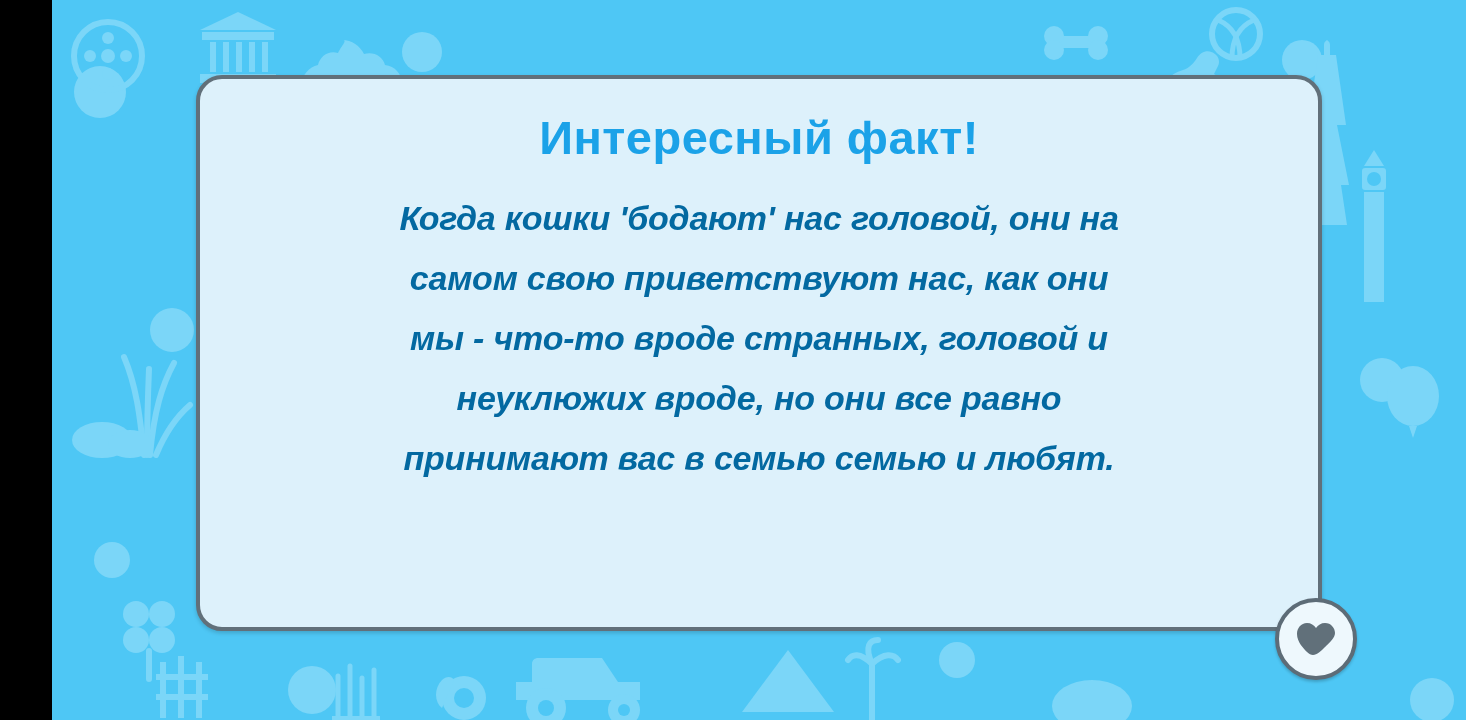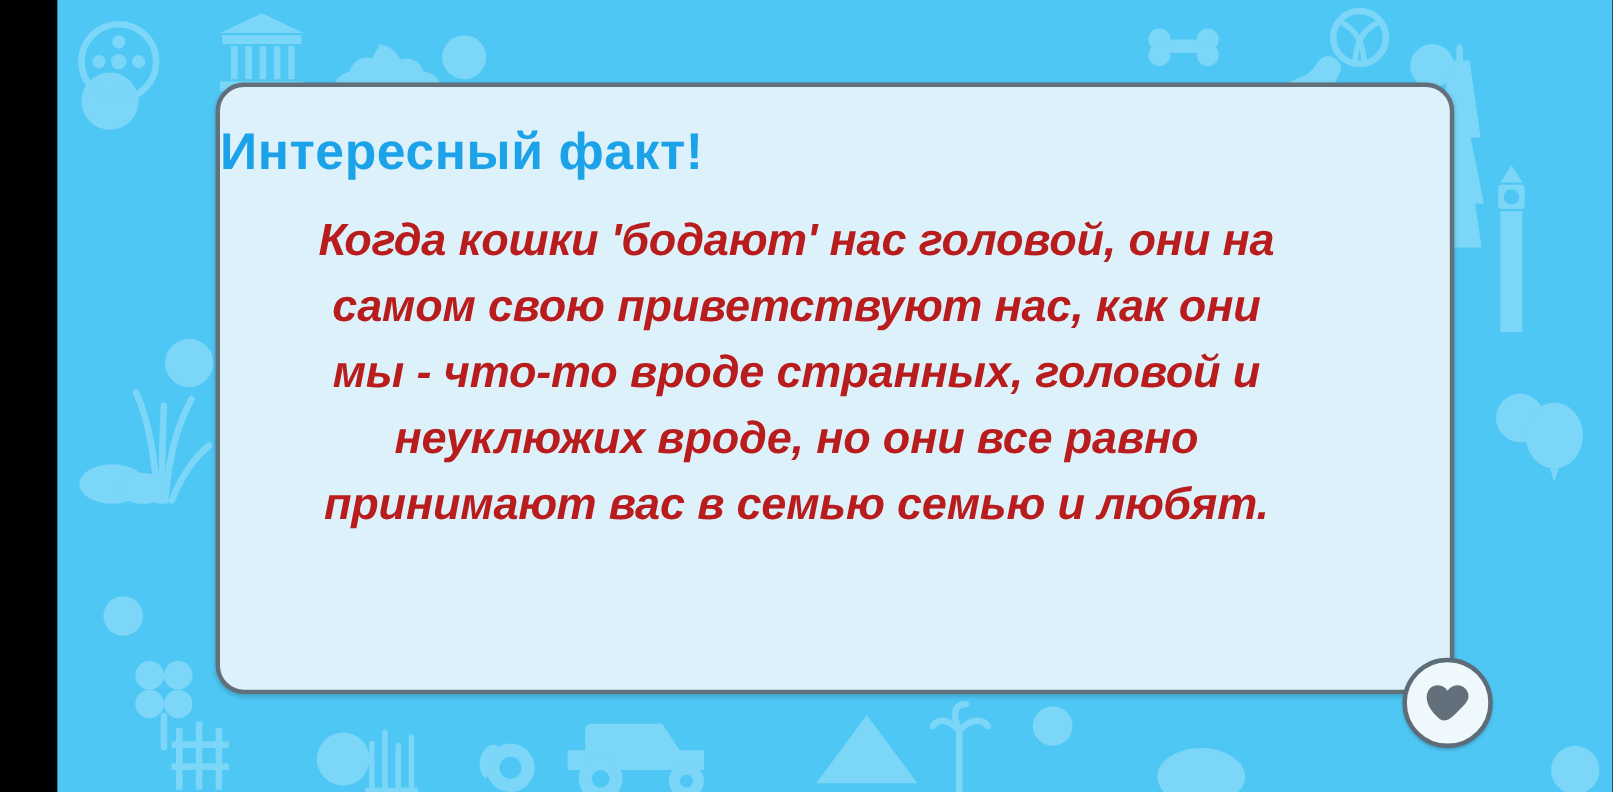--- a/index.html
+++ b/index.html
@@ -54,40 +54,40 @@
     width: 1126px;
     height: 556px;
     background: #ddf1fb;
     border: 4px solid #61707a;
     border-radius: 26px;
     box-sizing: border-box;
     z-index: 3;
     box-shadow: 0 2px 4px rgba(0,0,0,0.18);
     display: flex;
     flex-direction: column;
-    align-items: flex-start;
+    align-items: center;
   }
 
   #card-title {
     color: #1ba2e8;
     font-size: 47px;
     font-weight: bold;
     letter-spacing: 0.5px;
     margin-top: 35px;
     text-align: center;
     line-height: 1;
     white-space: nowrap;
   }
 
   #card-body {
     margin-top: 27px;
     width: 1048px;
     text-align: center;
-    color: #b91c1c;
-    font-size: 41px;
+    color: #0369a1;
+    font-size: 34px;
     font-weight: bold;
     font-style: italic;
     line-height: 60px;
     font-stretch: condensed;
     letter-spacing: -0.2px;
   }
   #card-body .line {
     display: block;
     white-space: nowrap;
   }

